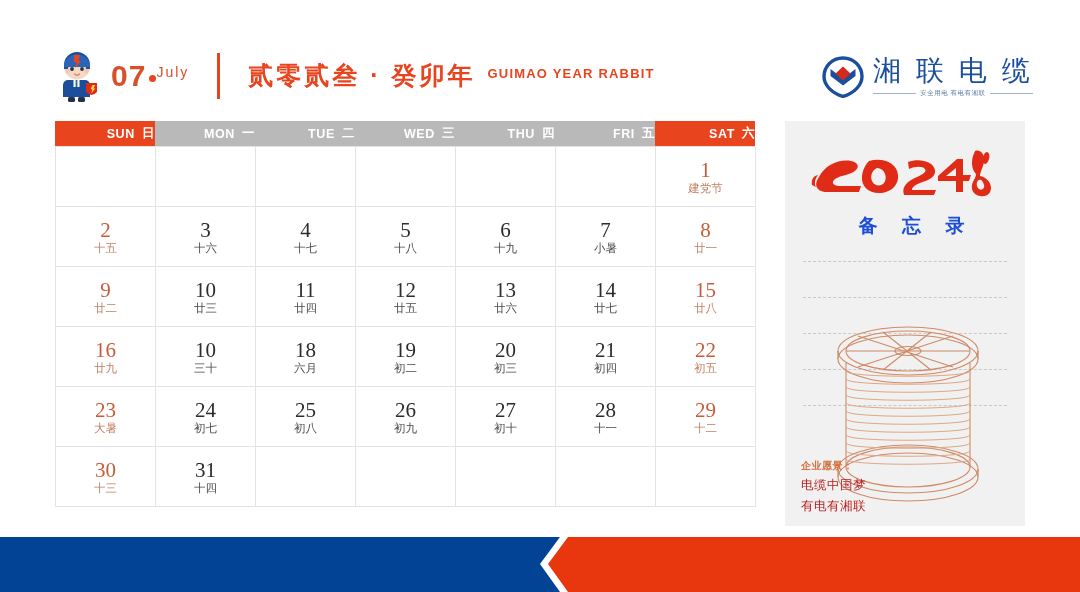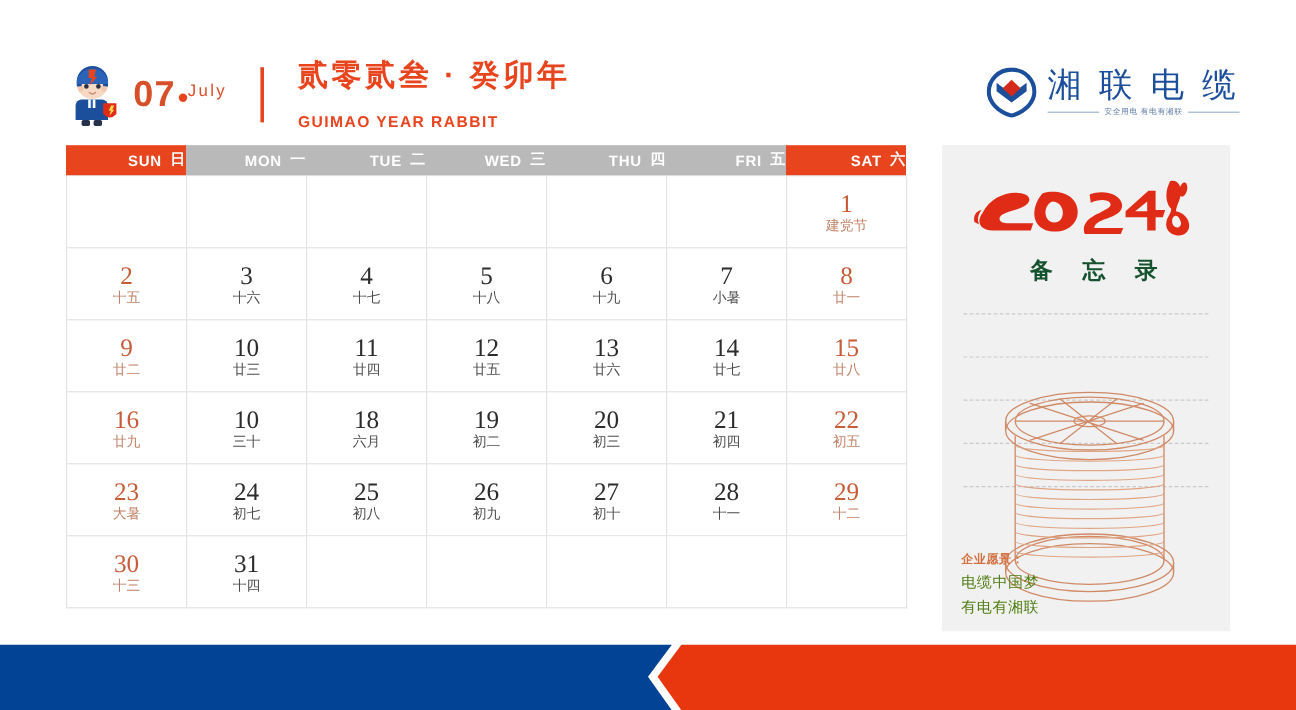--- a/index.html
+++ b/index.html
@@ -13,21 +13,21 @@
 
   
   .header{position:absolute;left:0;top:0;width:1080px;height:118px;}
   .brand-left{position:absolute;left:55px;top:50px;display:flex;align-items:center;gap:10px;}
   .mascot{width:46px;height:52px;position:relative;flex:0 0 auto;}
   .month-block{display:flex;flex-direction:row;align-items:flex-start;line-height:1;}
   .month-num{font-size:30px;font-weight:bold;color:#d8502a;letter-spacing:1px;display:flex;align-items:flex-start;}
   .month-dot{width:7px;height:7px;border-radius:50%;background:#e8441e;display:inline-block;margin-left:3px;margin-top:14px;}
   .month-en{font-size:14px;font-weight:normal;color:#d8502a;letter-spacing:2px;margin-top:4px;}
   .vbar{width:3px;height:46px;background:#e8441e;margin:0 18px;}
-  .cn-block{display:flex;flex-direction:column;justify-content:flex-start;gap:12px;}
+  .cn-block{display:flex;flex-direction:row;justify-content:flex-start;gap:12px;}
   .cn-year{font-size:25px;font-weight:bold;color:#e8441e;letter-spacing:3px;line-height:1.1;}
   .cn-year-en{font-size:13px;font-weight:bold;color:#e8441e;letter-spacing:1.2px;margin-top:4px;}
 
   .brand-right{position:absolute;left:822px;top:56px;display:flex;align-items:center;gap:9px;}
   .logo-mark{width:42px;height:42px;position:relative;flex:0 0 auto;}
   .logo-text-wrap{display:flex;flex-direction:column;}
   .logo-cn{font-size:28px;font-weight:normal;color:#1b4f9c;letter-spacing:3px;line-height:1;font-family:"DejaVu Sans",sans-serif;}
   .logo-tag{display:flex;align-items:center;gap:4px;margin-top:4px;}
   .logo-tag .ln{flex:1 1 auto;height:1px;background:#9fb4d2;}
   .logo-tag .tg{font-size:6.5px;color:#5e7ca8;letter-spacing:.5px;white-space:nowrap;}
@@ -46,27 +46,27 @@
   .cell .d{font-size:21px;color:#2c2c2c;line-height:1.05;font-family:"Liberation Serif",serif;}
   .cell .l{font-size:11.5px;color:#4b4b4b;font-family:"DejaVu Sans",sans-serif;line-height:1.1;}
   .cell.we .d{color:#c75c38;}
   .cell.we .l{color:#c08064;}
   .cell.empty{background:#fff;}
 
   
   .memo{position:absolute;left:785px;top:121px;width:240px;height:405px;background:#f1f1f1;overflow:hidden;}
   .memo-year{position:absolute;left:0;right:0;top:14px;text-align:center;height:70px;}
   .memo-title{position:absolute;left:0;right:0;top:92px;text-align:center;font-size:19px;font-weight:bold;
-              color:#14532d;letter-spacing:9px;font-family:"DejaVu Sans",sans-serif;margin-left:22px;}
+              color:#1d4ed8;letter-spacing:9px;font-family:"DejaVu Sans",sans-serif;margin-left:22px;}
   .memo-lines{position:absolute;left:18px;right:18px;top:140px;}
   .memo-lines .mline{height:1px;border-top:1px dashed #c9c9c9;margin-bottom:34px;}
   .spool{position:absolute;left:28px;top:196px;width:190px;height:190px;}
   .vision{position:absolute;left:16px;top:338px;z-index:5;}
   .vision .vt{font-size:10px;color:#d2703f;font-weight:bold;letter-spacing:.5px;font-family:Liberation Serif, serif;}
-  .vision .vl{font-size:12.5px;color:#4d7c0f;margin-top:4px;letter-spacing:.5px;font-family:Liberation Sans, sans-serif;}
+  .vision .vl{font-size:12.5px;color:#b91c1c;margin-top:4px;letter-spacing:.5px;font-family:Liberation Sans, sans-serif;}
 
   
   .banner{position:absolute;left:0;bottom:0;width:1080px;height:55px;}
 </style>
 </head>
 <body>
 
 <div class="page">
 
   <div class="header">

